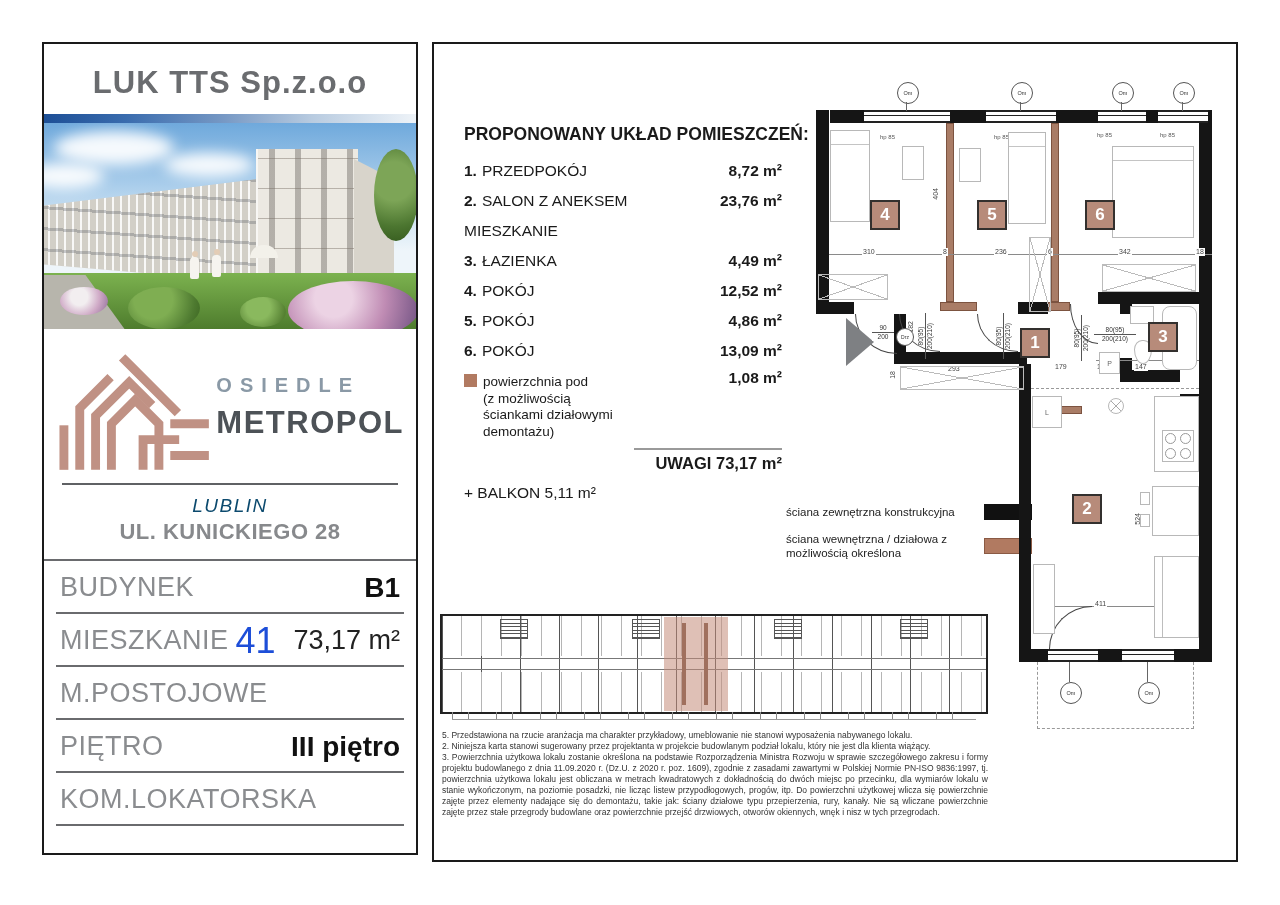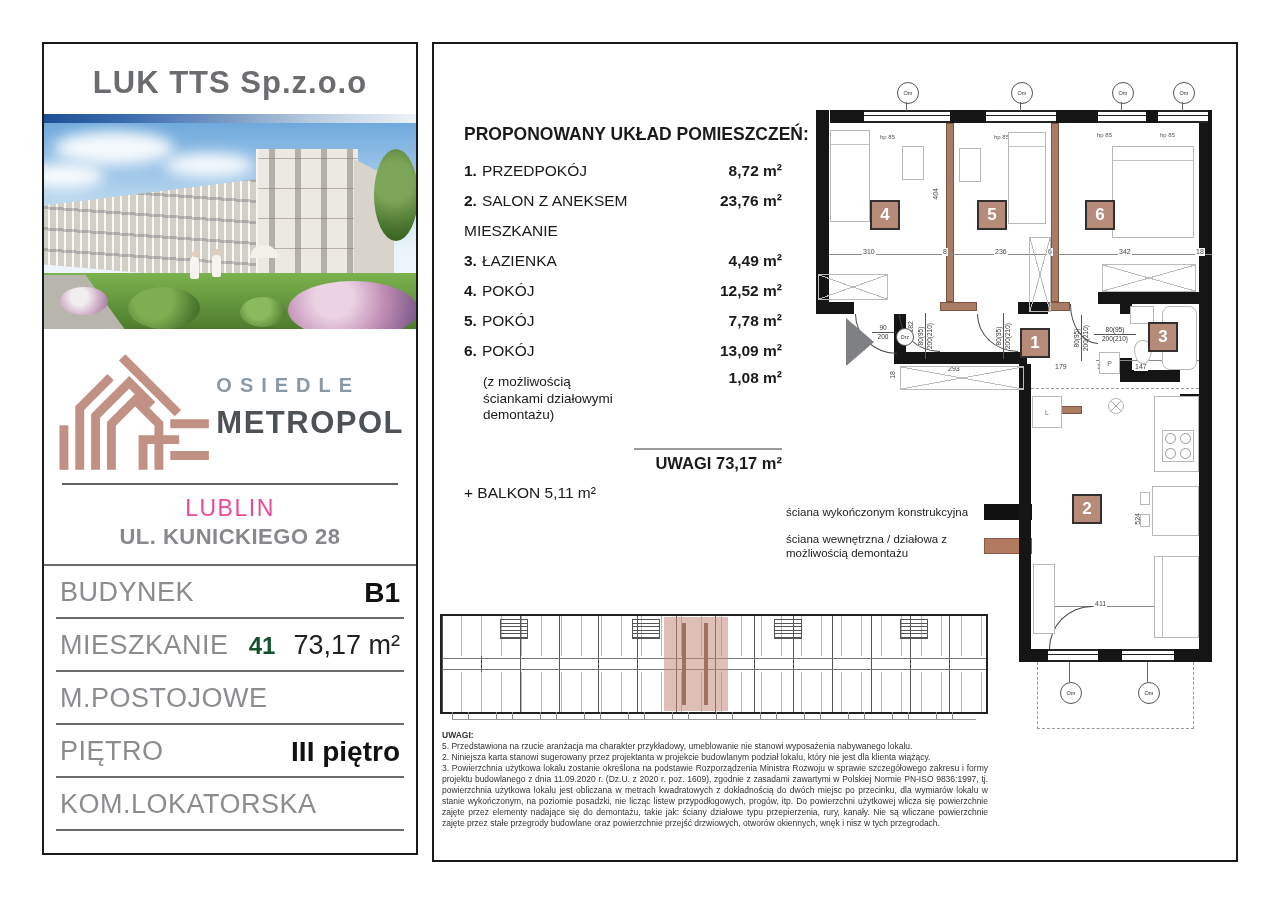--- a/index.html
+++ b/index.html
@@ -33,29 +33,29 @@
   .bush{position:absolute;border-radius:50%;}
   .person{position:absolute;width:9px;height:22px;background:#f6f4ef;border-radius:4px 4px 2px 2px;}
   .person::before{content:'';position:absolute;top:-6px;left:2px;width:6px;height:6px;border-radius:50%;background:#e3cdb6;}
   .umb{position:absolute;width:28px;height:13px;background:#f3f1ea;border-radius:14px 14px 0 0;}
   
   .logo-row{display:flex;align-items:center;margin-top:12px;padding:0 12px;height:132px;}
   .brand-txt{margin-left:4px;}
   .brand1{font-size:20px;letter-spacing:8px;color:#8a99a6;font-weight:bold;}
   .brand2{font-size:31px;letter-spacing:1.5px;color:#4d5257;font-weight:bold;margin-top:8px;}
   .logo-div{height:2px;background:#5f6164;margin:10px 18px 0;}
-  .city{margin-top:10px;text-align:center;font-size:23px;color:#ec4899;letter-spacing:1.5px;}
+  .city{margin-top:10px;text-align:center;font-size:19px;color:#0c4a6e;letter-spacing:1.5px;font-style:italic;}
   .street{margin-top:2px;text-align:center;font-size:22px;color:#87898c;font-weight:bold;letter-spacing:.5px;}
   
   .unit-rows{margin-top:14px;}
   .urow{position:relative;height:53px;display:flex;align-items:center;padding:0 16px;}
   .urow::after{content:'';position:absolute;left:12px;right:12px;bottom:0;height:2px;background:#6a6b6e;}
   .ulabel{font-size:27px;color:#8a8c8f;letter-spacing:.5px;}
   .uval{margin-left:auto;font-size:28px;font-weight:bold;color:#111;}
-  .unum{margin-left:auto;font-size:24px;font-weight:bold;color:#14532d;}
+  .unum{margin-left:auto;font-size:36px;font-weight:normal;color:#1d4ed8;}
   .uarea{margin-left:18px;font-size:27px;color:#222;}
   
   .panel{position:absolute;left:432px;top:42px;width:806px;height:820px;
          border:2px solid #1a1a1a;box-sizing:border-box;background:#fff;}
   .ptitle{position:absolute;left:30px;top:80px;font-size:17.5px;font-weight:bold;}
   .rooms{position:absolute;left:30px;top:112px;width:318px;}
   .rrow{display:flex;height:30px;align-items:center;font-size:15.5px;}
   .rnum{font-weight:bold;margin-right:5px;}
   .rarea{margin-left:auto;font-weight:bold;}
   .pnote{position:absolute;left:30px;top:330px;width:318px;font-size:13.5px;line-height:16.5px;}
@@ -234,51 +234,52 @@
       <span class="rarea">4,49 m²</span>
     </div>
     <div class="rrow">
       <span class="rnum">4.</span>
       <span>POKÓJ</span>
       <span class="rarea">12,52 m²</span>
     </div>
     <div class="rrow">
       <span class="rnum">5.</span>
       <span>POKÓJ</span>
-      <span class="rarea">7,78 m²</span>
+      <span class="rarea">4,86 m²</span>
     </div>
     <div class="rrow">
       <span class="rnum">6.</span>
       <span>POKÓJ</span>
       <span class="rarea">13,09 m²</span>
     </div>
   </div>
 
   <div class="pnote">
+    <div><span class="sq"></span><span>powierzchnia pod</span></div>
     <div class="pnote-ind">(z możliwością</div>
     <div class="pnote-ind">ściankami działowymi</div>
     <div class="pnote-ind">demontażu)</div>
     <div class="pnote-area">1,08 m²</div>
   </div>
 
   <div class="razem-line"></div>
   <div class="razem">
     <span>UWAGI</span>
     <span>73,17 m²</span>
   </div>
   <div class="balkon">+ BALKON 5,11 m²</div>
 
   <div class="legend">
     <div class="lrow">
-      <span class="llab">ściana wykończonym konstrukcyjna</span>
+      <span class="llab">ściana zewnętrzna konstrukcyjna</span>
       <span class="lbox k"></span>
     </div>
     <div class="lrow">
       <span class="llab"><span>ściana wewnętrzna / działowa z</span><br>
-      <span>możliwością demontażu</span></span>
+      <span>możliwością określona</span></span>
       <span class="lbox b"></span>
     </div>
   </div>
 
   <div class="strip">
     <div class="strip-sub" style="top:0;"></div>
     <div class="strip-sub" style="bottom:0;"></div>
     <div class="strip-h" style="top:42px;"></div>
     <div class="strip-h" style="top:53px;"></div>
     <div class="stair" style="left:58px;"></div>
@@ -286,21 +287,20 @@
     <div class="stair" style="left:332px;"></div>
     <div class="stair" style="left:458px;"></div>
     <div class="hilite">
       <div class="pw" style="left:18px;"></div>
       <div class="pw" style="left:40px;"></div>
     </div>
     <div class="strip-balc"></div>
   </div>
 
   <div class="uwagi">
-    <div class="t">UWAGI:</div>
     <div>5. Przedstawiona na rzucie aranżacja ma charakter przykładowy, umeblowanie nie stanowi wyposażenia nabywanego lokalu.</div>
     <div>2. Niniejsza karta stanowi sugerowany przez projektanta w projekcie budowlanym podział lokalu, który nie jest dla klienta wiążący.</div>
     <div class="p3">3. Powierzchnia użytkowa lokalu zostanie określona na podstawie Rozporządzenia Ministra Rozwoju w sprawie szczegółowego zakresu i formy projektu budowlanego z dnia 11.09.2020 r. (Dz.U. z 2020 r. poz. 1609), zgodnie z zasadami zawartymi w Polskiej Normie PN-ISO 9836:1997, tj. powierzchnia użytkowa lokalu jest obliczana w metrach kwadratowych z dokładnością do dwóch miejsc po przecinku, dla wymiarów lokalu w stanie wykończonym, na poziomie posadzki, nie licząc listew przypodłogowych, progów, itp. Do powierzchni użytkowej wlicza się powierzchnie zajęte przez elementy nadające się do demontażu, takie jak: ściany działowe typu przepierzenia, rury, kanały. Nie są wliczane powierzchnie zajęte przez stałe przegrody budowlane oraz powierzchnie przejść drzwiowych, otworów okiennych, wnęk i nisz w tych przegrodach.</div>
   </div>
 
   <div class="plan">
 
     <div class="w" style="left:28px;top:28px;width:34px;height:13px;"></div>
     <div class="w" style="left:148px;top:28px;width:36px;height:13px;"></div>
     <div class="w" style="left:254px;top:28px;width:42px;height:13px;"></div>

